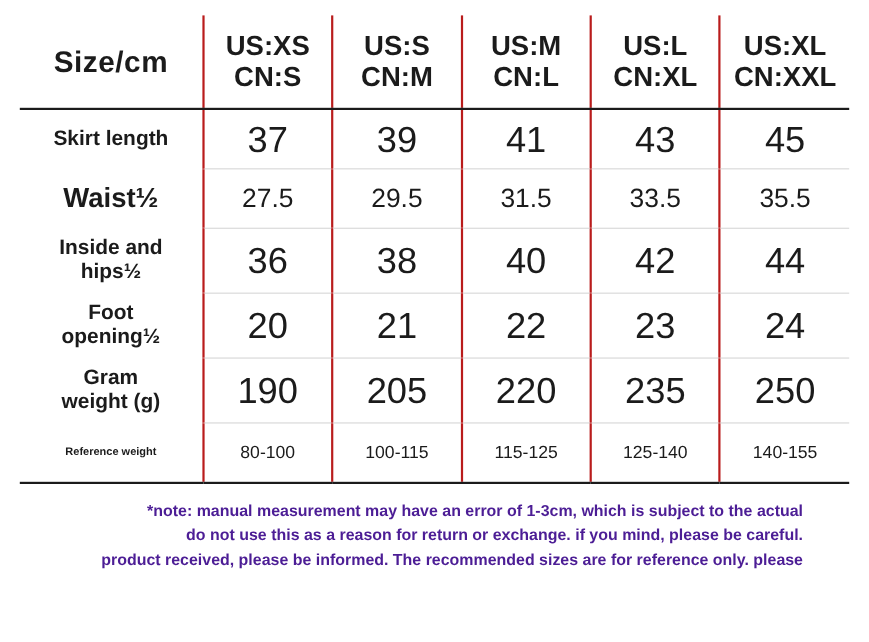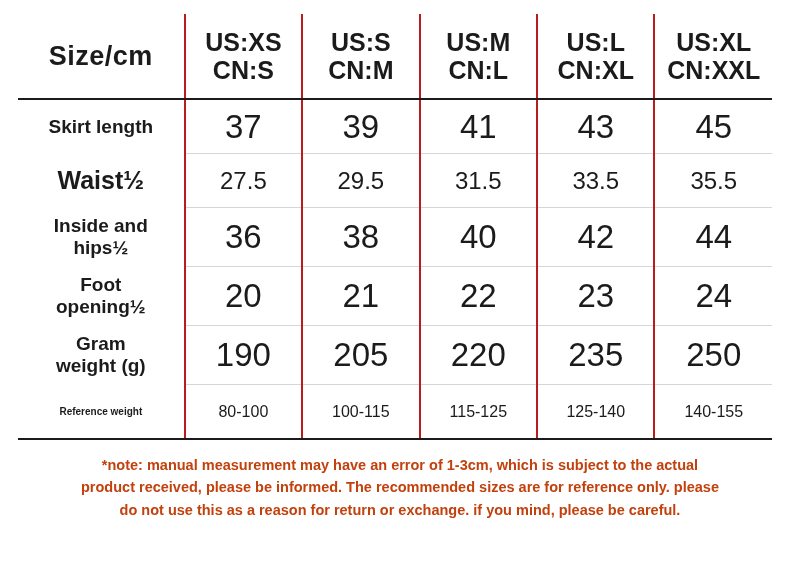--- a/index.html
+++ b/index.html
@@ -89,27 +89,27 @@
   }
   .sep-row td.first {
     border-bottom: none;
   }
   .bottom-rule td {
     height: 0;
     border-bottom: 2px solid #1b1b1b;
     padding: 0;
   }
   .note {
-    margin: 14px 0 0 32px;
+    margin: 14px 0 0 12px;
     width: 700px;
-    color: #c2410c;
+    color: #4c1d95;
     font-size: 14.5px;
     font-weight: bold;
     line-height: 1.55;
-    text-align: center;
+    text-align: right;
   }
   .note span { display: block; }
   col.c0 { width: 166px; }
   col.cx { width: 117px; }
 </style>
 </head>
 <body>
 
 <div id="sheet">
 
@@ -255,17 +255,17 @@
       </tr>
 
       <tr class="bottom-rule">
         <td colspan="6"></td>
       </tr>
     </tbody>
   </table>
 
   <div class="note">
     <span>*note: manual measurement may have an error of 1-3cm, which is subject to the actual</span>
+    <span>do not use this as a reason for return or exchange. if you mind, please be careful.</span>
     <span>product received, please be informed.   The recommended sizes are for reference only. please</span>
-    <span>do not use this as a reason for return or exchange. if you mind, please be careful.</span>
   </div>
 
 </div>
 
 </body></html>

